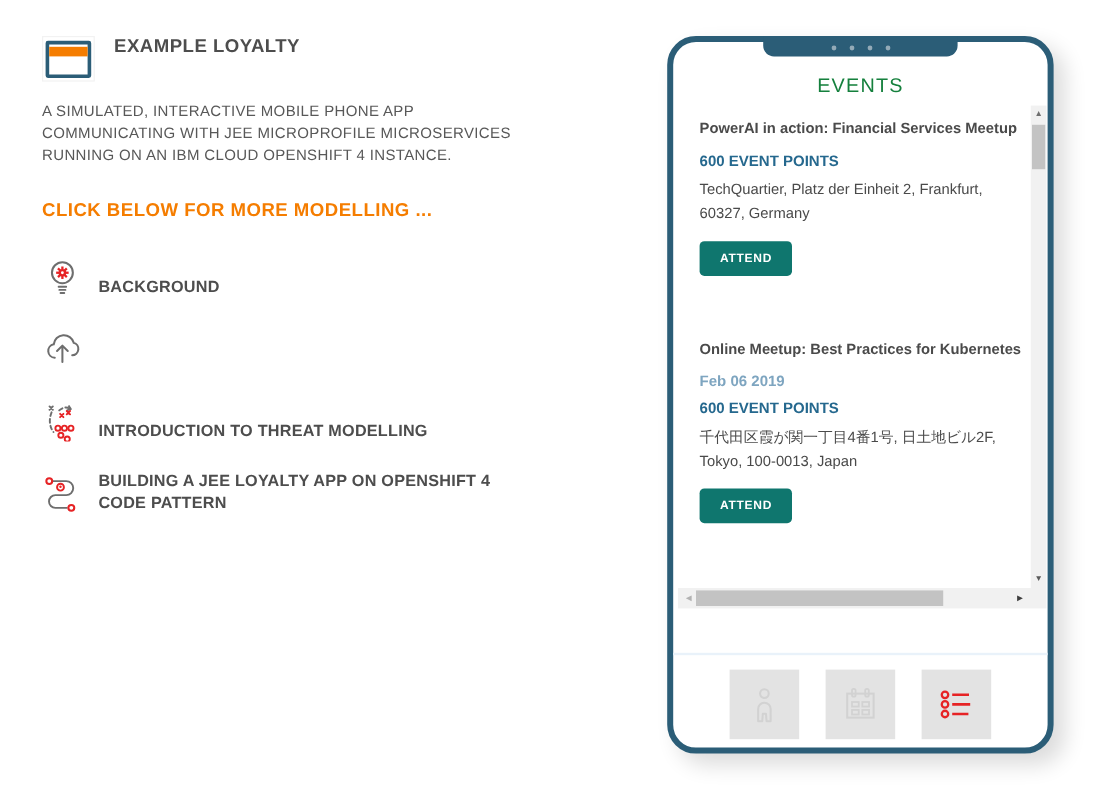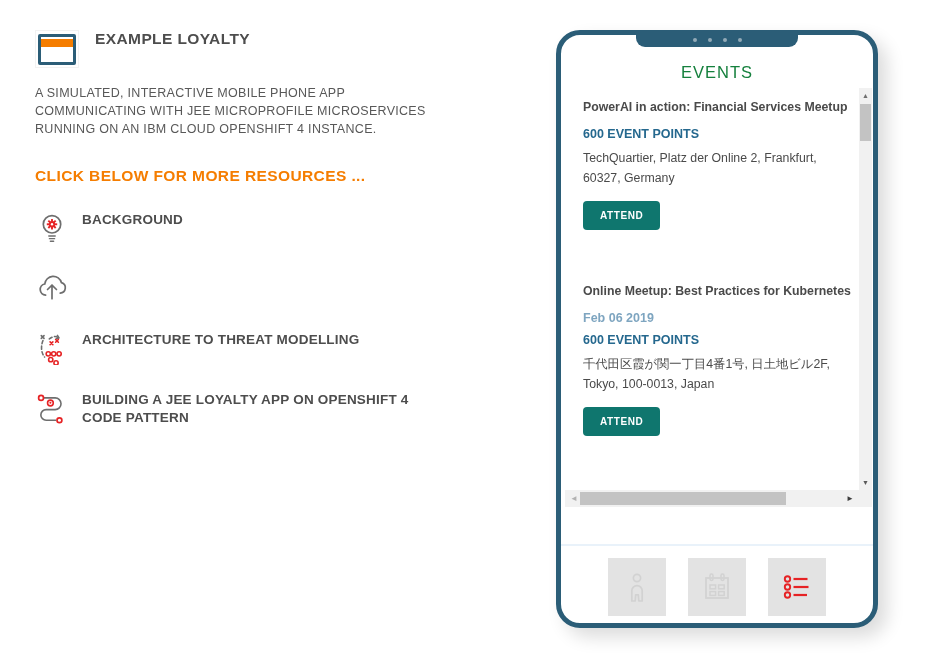--- a/index.html
+++ b/index.html
@@ -15,21 +15,21 @@
   
   .left-panel { position:absolute; left:35px; top:30px; width:410px; }
   .header-row { display:flex; gap:16px; }
   .logo-box { width:44px; height:38px; border:1px solid #f2f2f2; display:flex; align-items:center; justify-content:center; background:#fff; }
   .card-icon { width:38px; height:31px; border:3px solid #2b5d77; border-radius:2px; background:#fff; padding:2px 0 0 0; }
   .card-stripe { height:8px; background:#f57d00; }
   .page-title { font-size:15.5px; font-weight:700; color:#4d4d4d; letter-spacing:0.4px; }
   .description { margin-top:16px; width:402px; font-size:12.5px; line-height:18px; color:#585858; letter-spacing:0.3px; }
   .resources-heading { margin-top:29px; font-size:15.5px; font-weight:700; color:#f57d00; letter-spacing:0.4px; }
   .resource-list { margin-top:26px; }
-  .resource-item { display:flex; align-items:flex-start; gap:13px; margin-bottom:23px; cursor:pointer; min-height:37px; }
+  .resource-item { display:flex; align-items:flex-end; gap:13px; margin-bottom:23px; cursor:pointer; min-height:37px; }
   .resource-icon { width:34px; height:34px; flex:0 0 34px; display:flex; align-items:center; justify-content:center; }
   .resource-label { font-size:13.5px; font-weight:700; color:#4d4d4d; letter-spacing:0.2px; max-width:350px; line-height:18px; }
 
   
   .phone {
     position:absolute; left:556px; top:30px; width:322px; height:598px;
     background:#fff; border:5px solid #2b5d77; border-radius:24px;
     box-shadow:9px 9px 18px rgba(0,0,0,0.14);
   }
   .notch {
@@ -84,21 +84,21 @@
     <div class="logo-box">
       <div class="card-icon">
         <div class="card-stripe"></div>
       </div>
     </div>
     <h1 class="page-title">EXAMPLE LOYALTY</h1>
   </div>
 
   <p class="description">A SIMULATED, INTERACTIVE MOBILE PHONE APP COMMUNICATING WITH JEE MICROPROFILE MICROSERVICES RUNNING ON AN IBM CLOUD OPENSHIFT 4 INSTANCE.</p>
 
-  <h2 class="resources-heading">CLICK BELOW FOR MORE RESOURCES ...</h2>
+  <h2 class="resources-heading">CLICK BELOW FOR MORE MODELLING ...</h2>
 
   <div class="resource-list">
 
     <div class="resource-item">
       <span class="resource-icon">
         <svg width="34" height="34" viewBox="0 0 32 32">
           <circle cx="16" cy="12.5" r="8.2" fill="none" stroke="#6e6e6e" stroke-width="1.6"></circle>
           <path d="M13 23.5h6M13.6 26h4.8M14.5 28.4h3" fill="none" stroke="#6e6e6e" stroke-width="1.4" stroke-linecap="round"></path>
           <g fill="#e62325">
             <rect x="15.1" y="7.6" width="1.8" height="2.4"></rect>
@@ -137,21 +137,21 @@
           <path d="M19.4 8l2.6 2.6M22 8l-2.6 2.6" stroke="#e62325" stroke-width="1.5" stroke-linecap="round"></path>
           <g fill="none" stroke="#e62325" stroke-width="1.5">
             <circle cx="12.5" cy="21.5" r="2"></circle>
             <circle cx="17.6" cy="21.5" r="2"></circle>
             <circle cx="22.7" cy="21.5" r="2"></circle>
             <circle cx="14.8" cy="27" r="2"></circle>
             <circle cx="19.8" cy="30" r="2"></circle>
           </g>
         </svg>
       </span>
-      <span class="resource-label">ARCHITECTURE TO THREAT MODELLING</span>
+      <span class="resource-label">INTRODUCTION TO THREAT MODELLING</span>
     </div>
 
     <div class="resource-item">
       <span class="resource-icon">
         <svg width="34" height="34" viewBox="0 0 32 32">
           <path d="M8.5 6.5H19a5.5 5.5 0 0 1 0 11h-8.5a5 5 0 0 0 0 10h9" fill="none" stroke="#6e6e6e" stroke-width="1.5" stroke-linecap="round"></path>
           <circle cx="5.7" cy="6.5" r="2.3" fill="#fff" stroke="#e62325" stroke-width="1.6"></circle>
           <circle cx="23" cy="27.5" r="2.3" fill="#fff" stroke="#e62325" stroke-width="1.6"></circle>
           <circle cx="14.5" cy="11.3" r="2.7" fill="#fff" stroke="#e62325" stroke-width="1.5"></circle>
           <circle cx="14.5" cy="11" r="0.95" fill="#e62325"></circle>
@@ -174,21 +174,21 @@
 
   <div class="screen-title">EVENTS</div>
 
   <div class="scroll-region">
 
     <div class="events-content">
 
       <div class="event-card">
         <div class="event-title">PowerAI in action: Financial Services Meetup</div>
         <div class="event-points">600 EVENT POINTS</div>
-        <div class="event-address">TechQuartier, Platz der Online 2, Frankfurt, 60327, Germany</div>
+        <div class="event-address">TechQuartier, Platz der Einheit 2, Frankfurt, 60327, Germany</div>
         <button class="attend-btn">ATTEND</button>
       </div>
 
       <div class="event-card">
         <div class="event-title">Online Meetup: Best Practices for Kubernetes</div>
         <div class="event-date">Feb 06 2019</div>
         <div class="event-points">600 EVENT POINTS</div>
         <div class="event-address">千代田区霞が関一丁目4番1号, 日土地ビル2F, Tokyo, 100-0013, Japan</div>
         <button class="attend-btn">ATTEND</button>
       </div>

